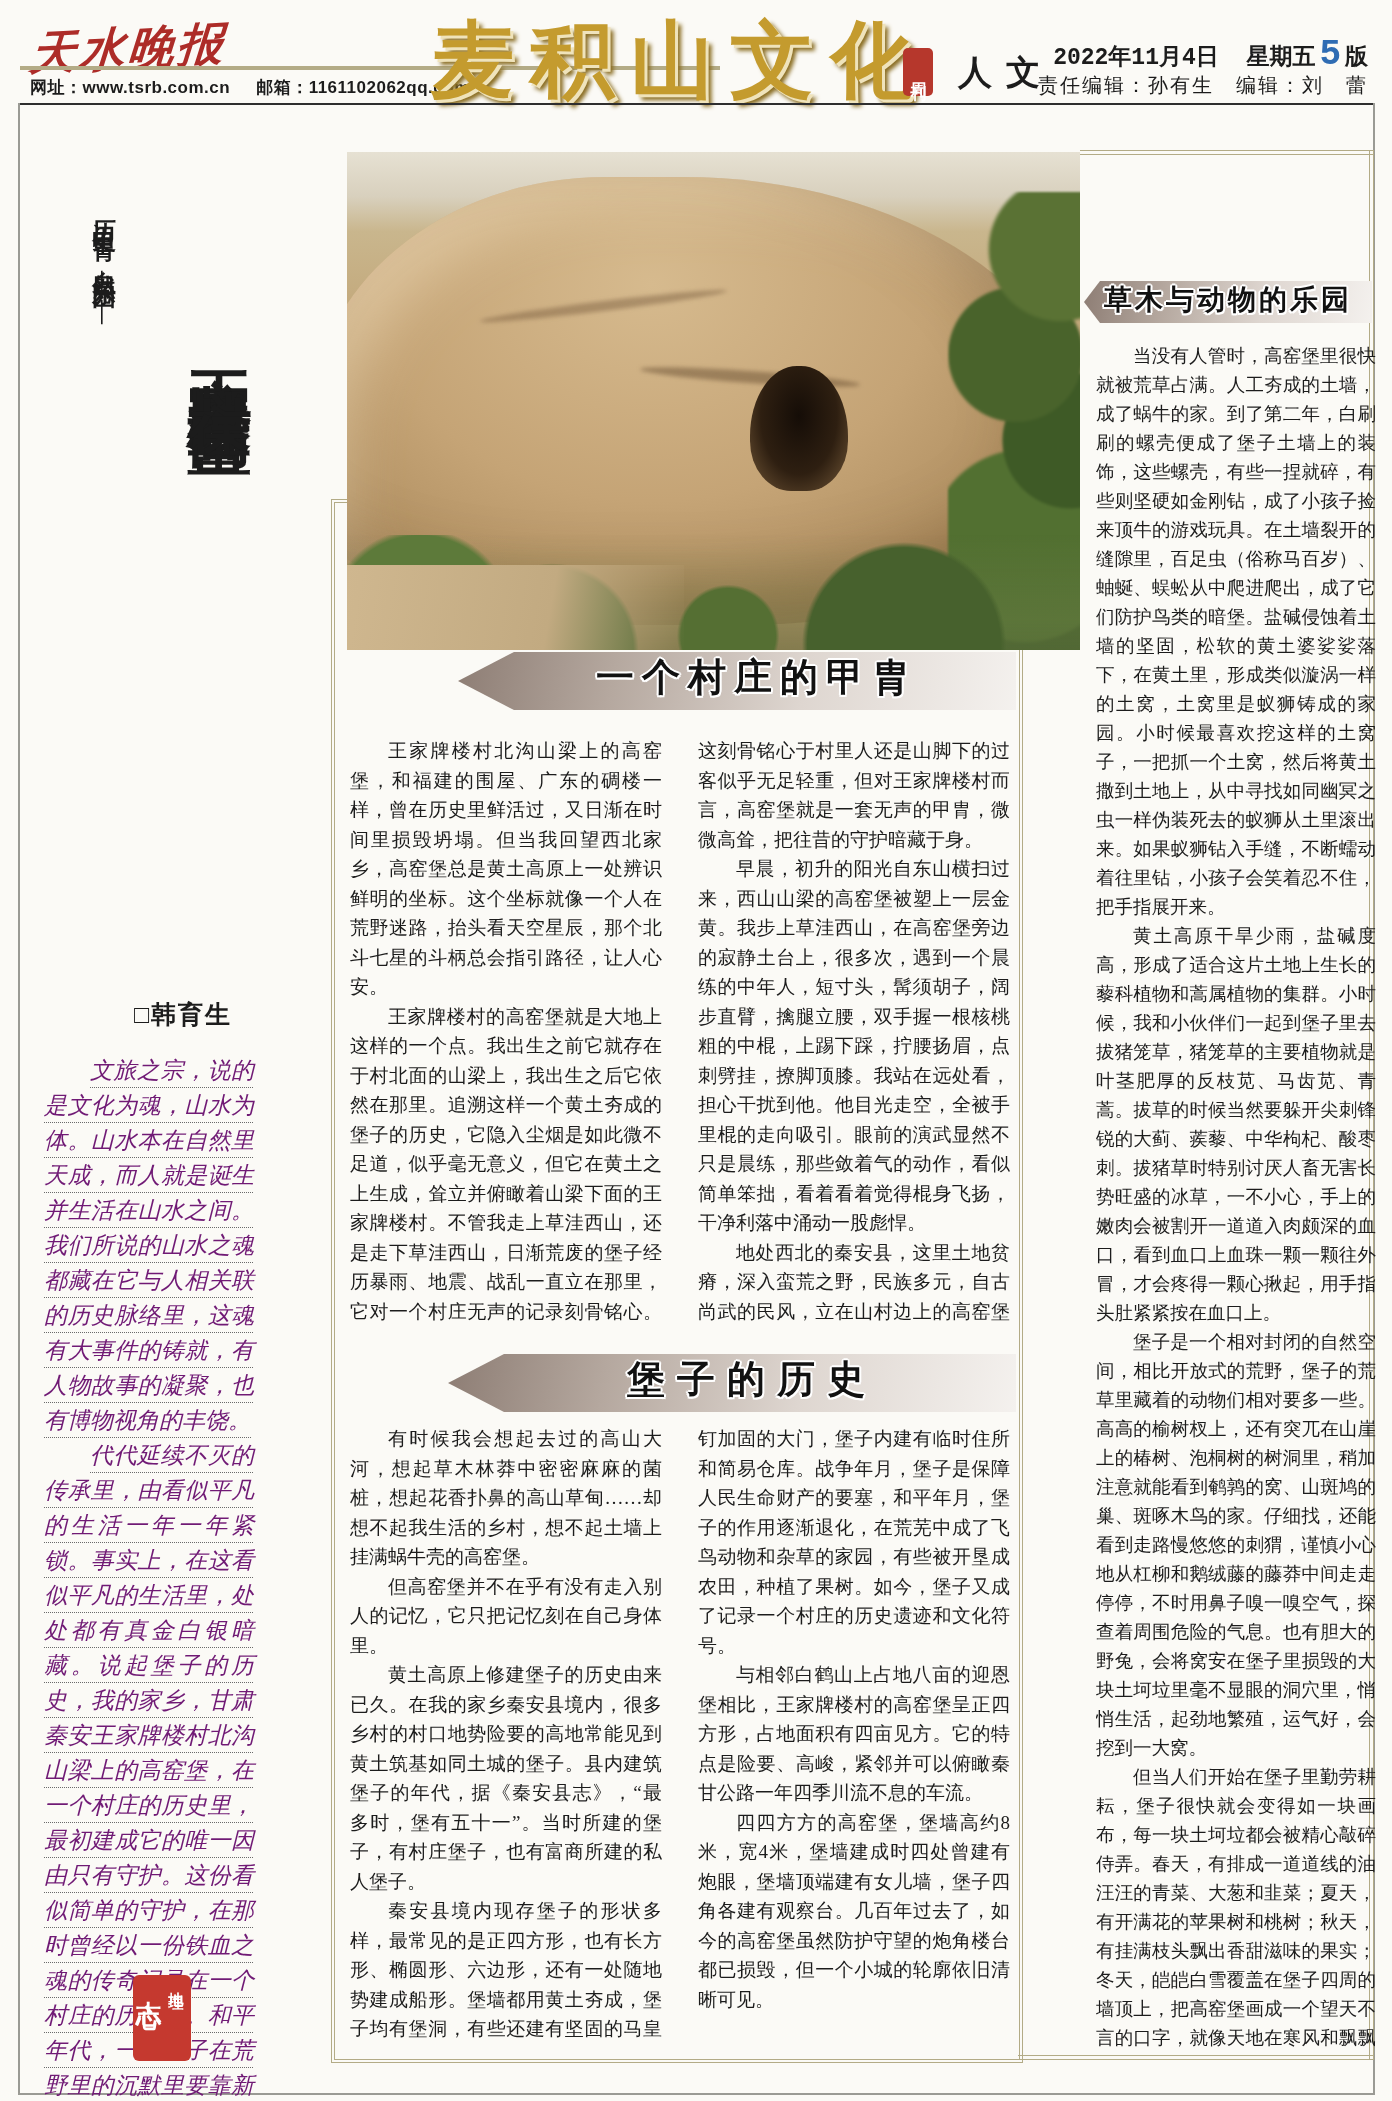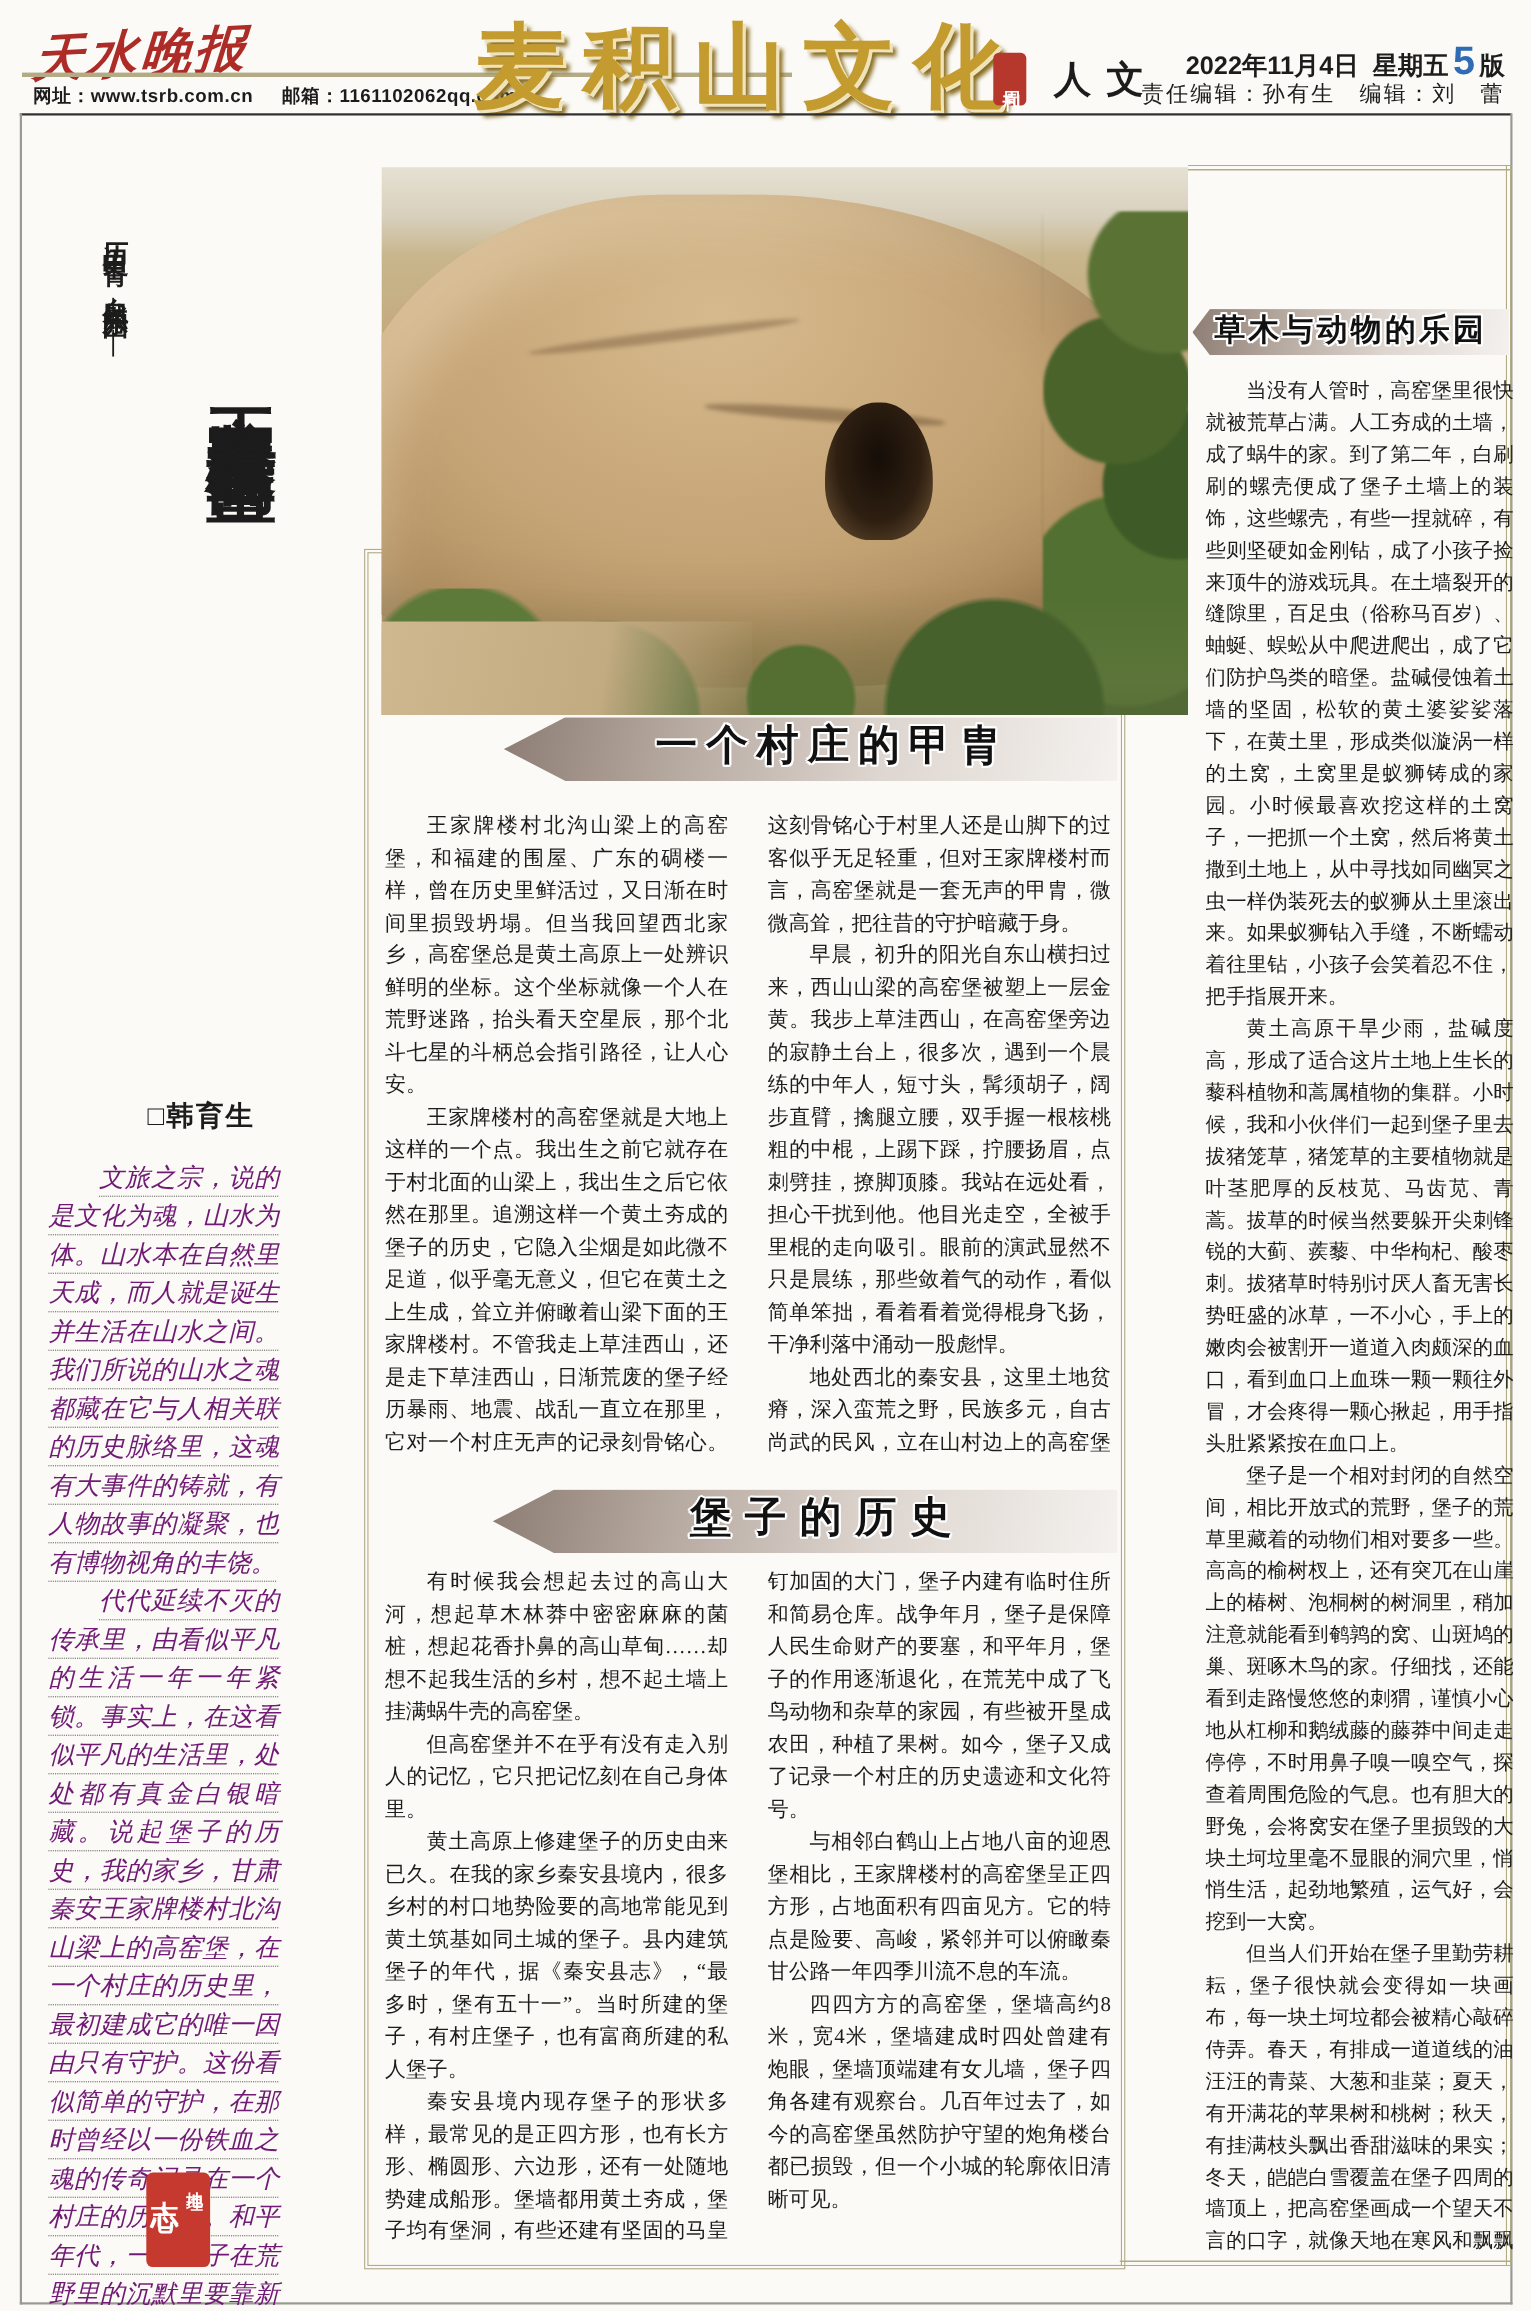--- a/index.html
+++ b/index.html
@@ -18,21 +18,21 @@
   .masthead{left:388px;top:4px;font-size:84px;font-weight:900;letter-spacing:16px;
             font-family:"Liberation Sans",sans-serif;color:#c49b2e;white-space:nowrap;
             text-shadow:3px 3px 0 #efe3bb,6px 6px 4px #8a6d22;margin-left:42px;}
   .weekly-seal{left:903px;top:48px;width:30px;height:48px;background:#b6372c;border-radius:5px;
                color:#fff;writing-mode:vertical-rl;font-size:16px;font-weight:bold;
                display:flex;align-items:center;justify-content:center;
                font-family:"Liberation Sans",sans-serif;letter-spacing:2px;}
   .category{left:958px;top:50px;font-size:34px;font-weight:bold;letter-spacing:14px;
             font-family:"Liberation Sans",sans-serif;}
   .dateline{right:24px;top:34px;font-size:23px;font-weight:bold;white-space:nowrap;
-            font-family:Liberation Sans, sans-serif;text-align:center;}
+            font-family:Liberation Mono, monospace;text-align:center;}
   .dateline .pgnum{color:#2f6cb3;font-size:36px;font-weight:bold;margin:0 4px;}
   .editors{right:24px;top:72px;font-size:20px;white-space:nowrap;text-align:right;
            font-family:"Liberation Serif",serif;letter-spacing:2px;}
   .editors span{margin-left:22px;}
   .header-rule{left:18px;top:103px;width:1356px;height:2px;background:#2e2e2e;}
 
   
   .edge-v{top:103px;width:2px;height:1992px;background:#9a9a94;}
   .edge-b{left:18px;top:2093px;width:1357px;height:2px;background:#9a9a94;}
 

